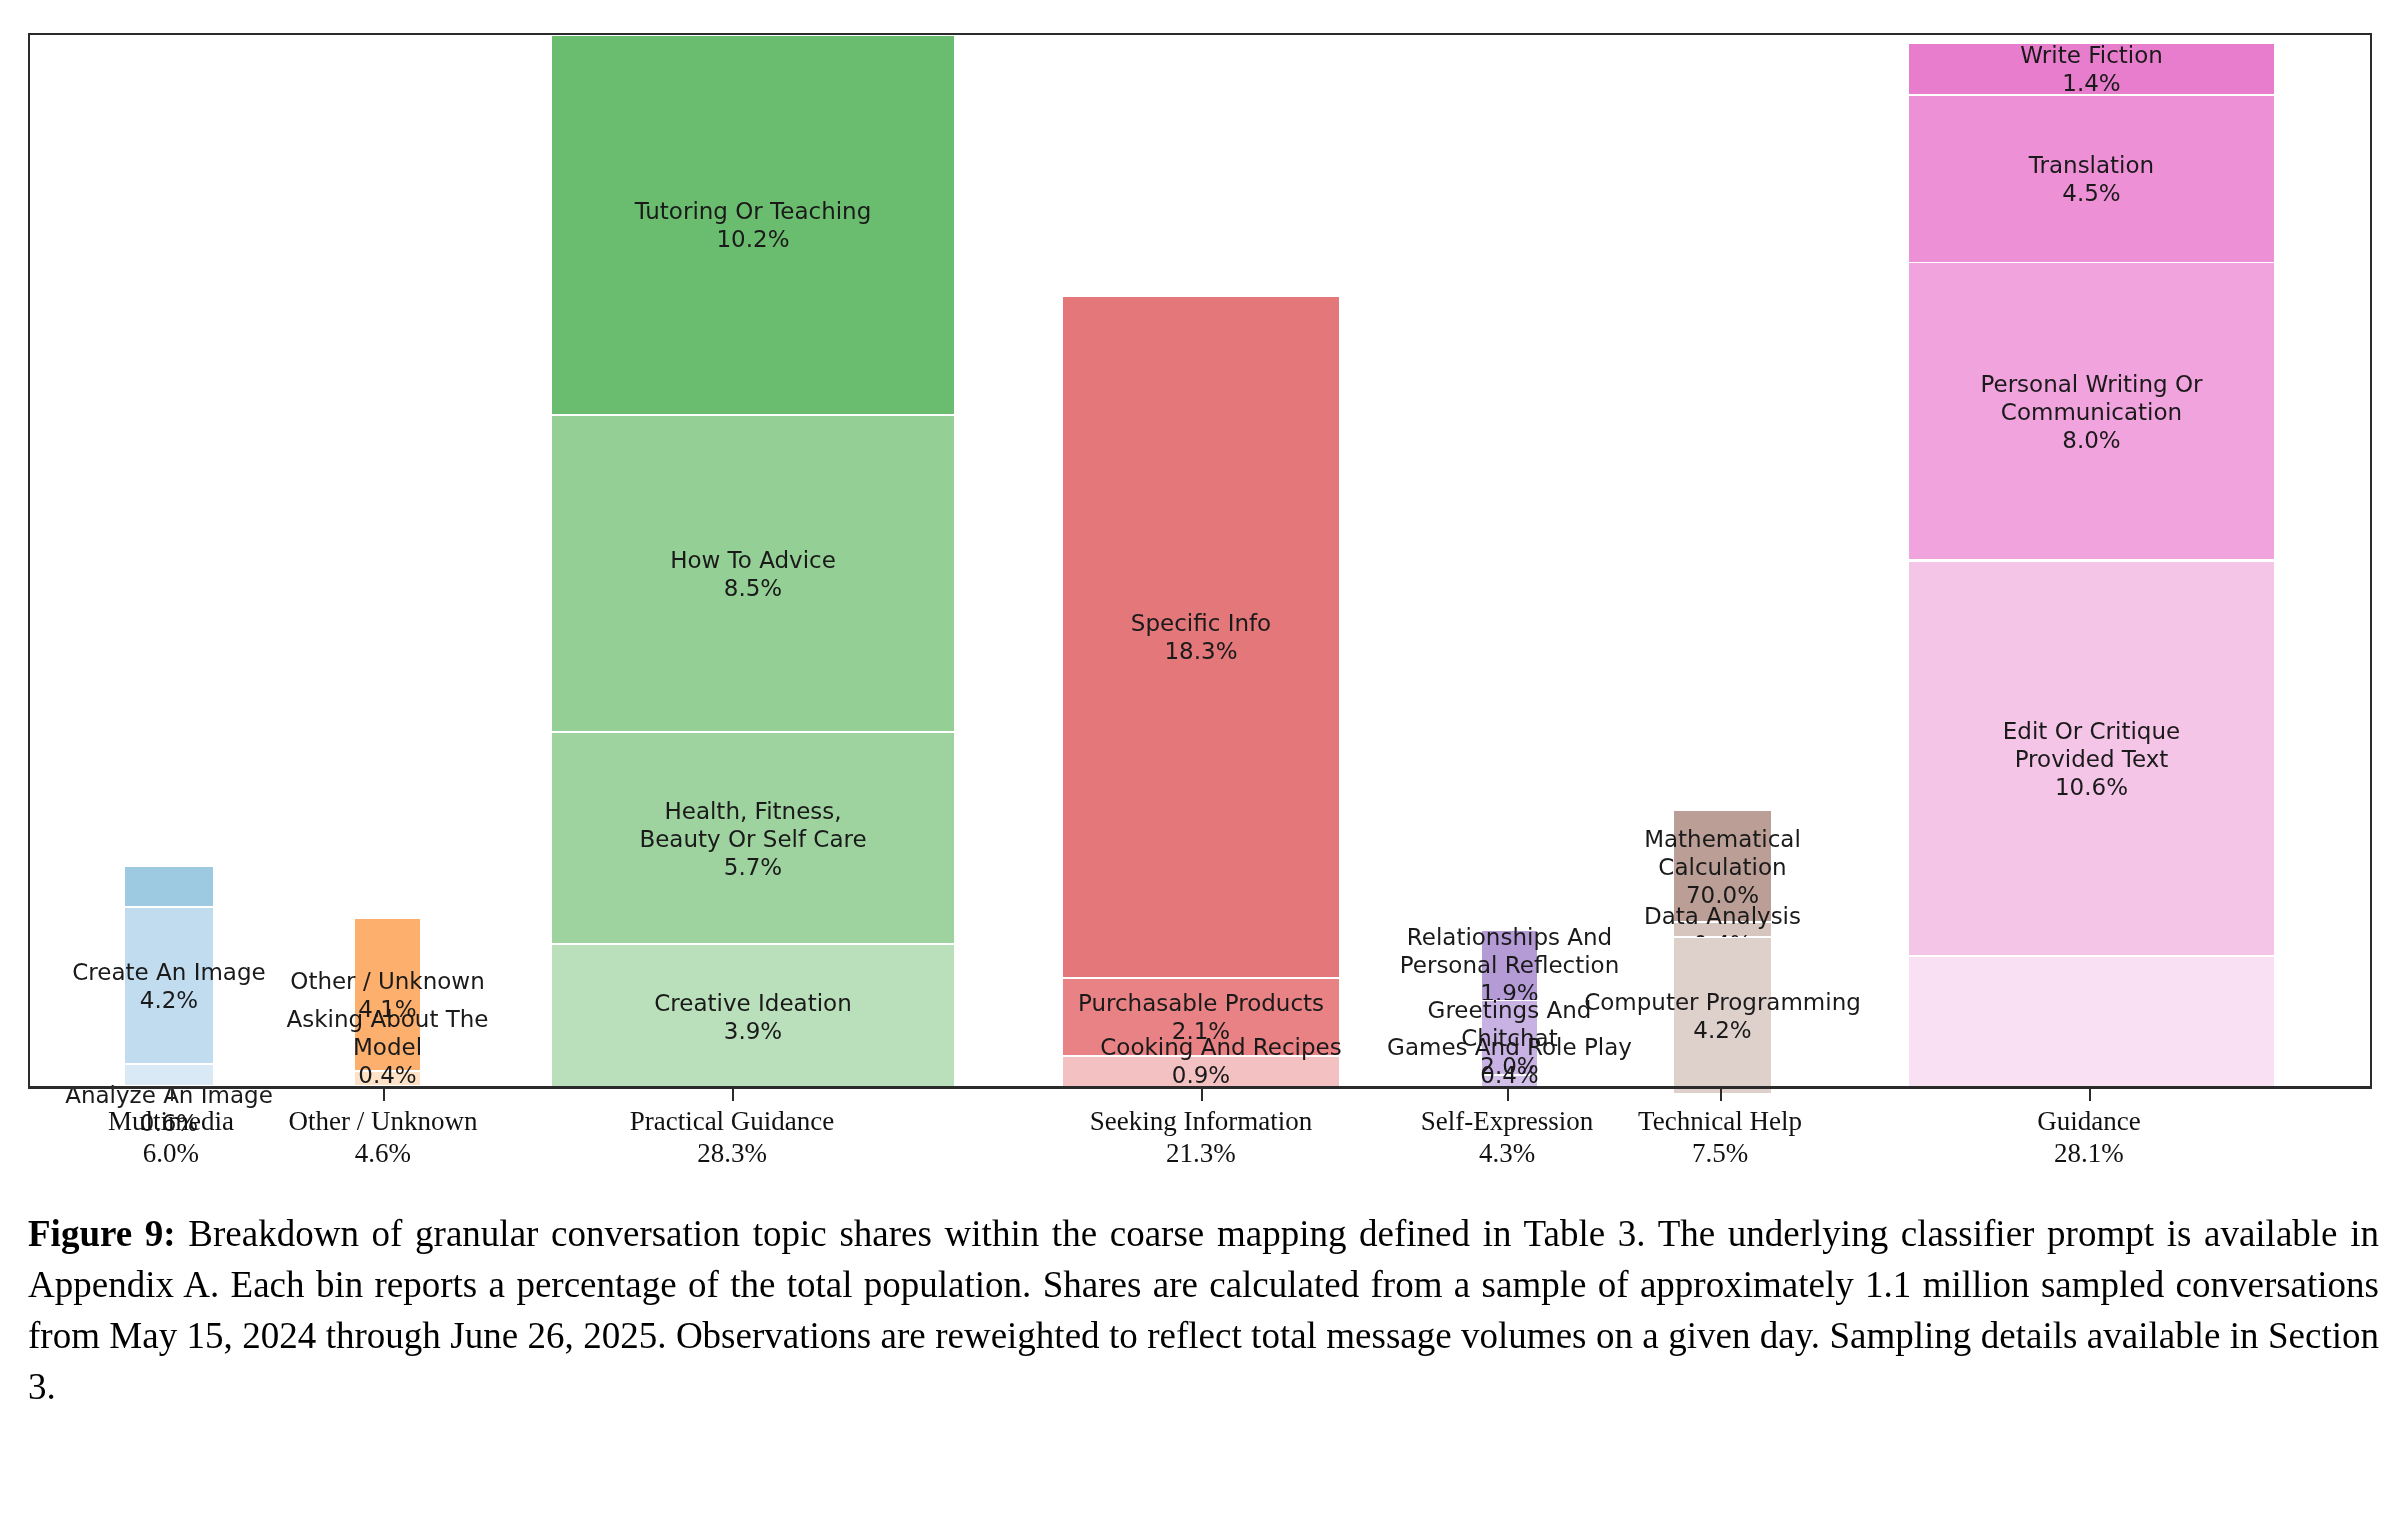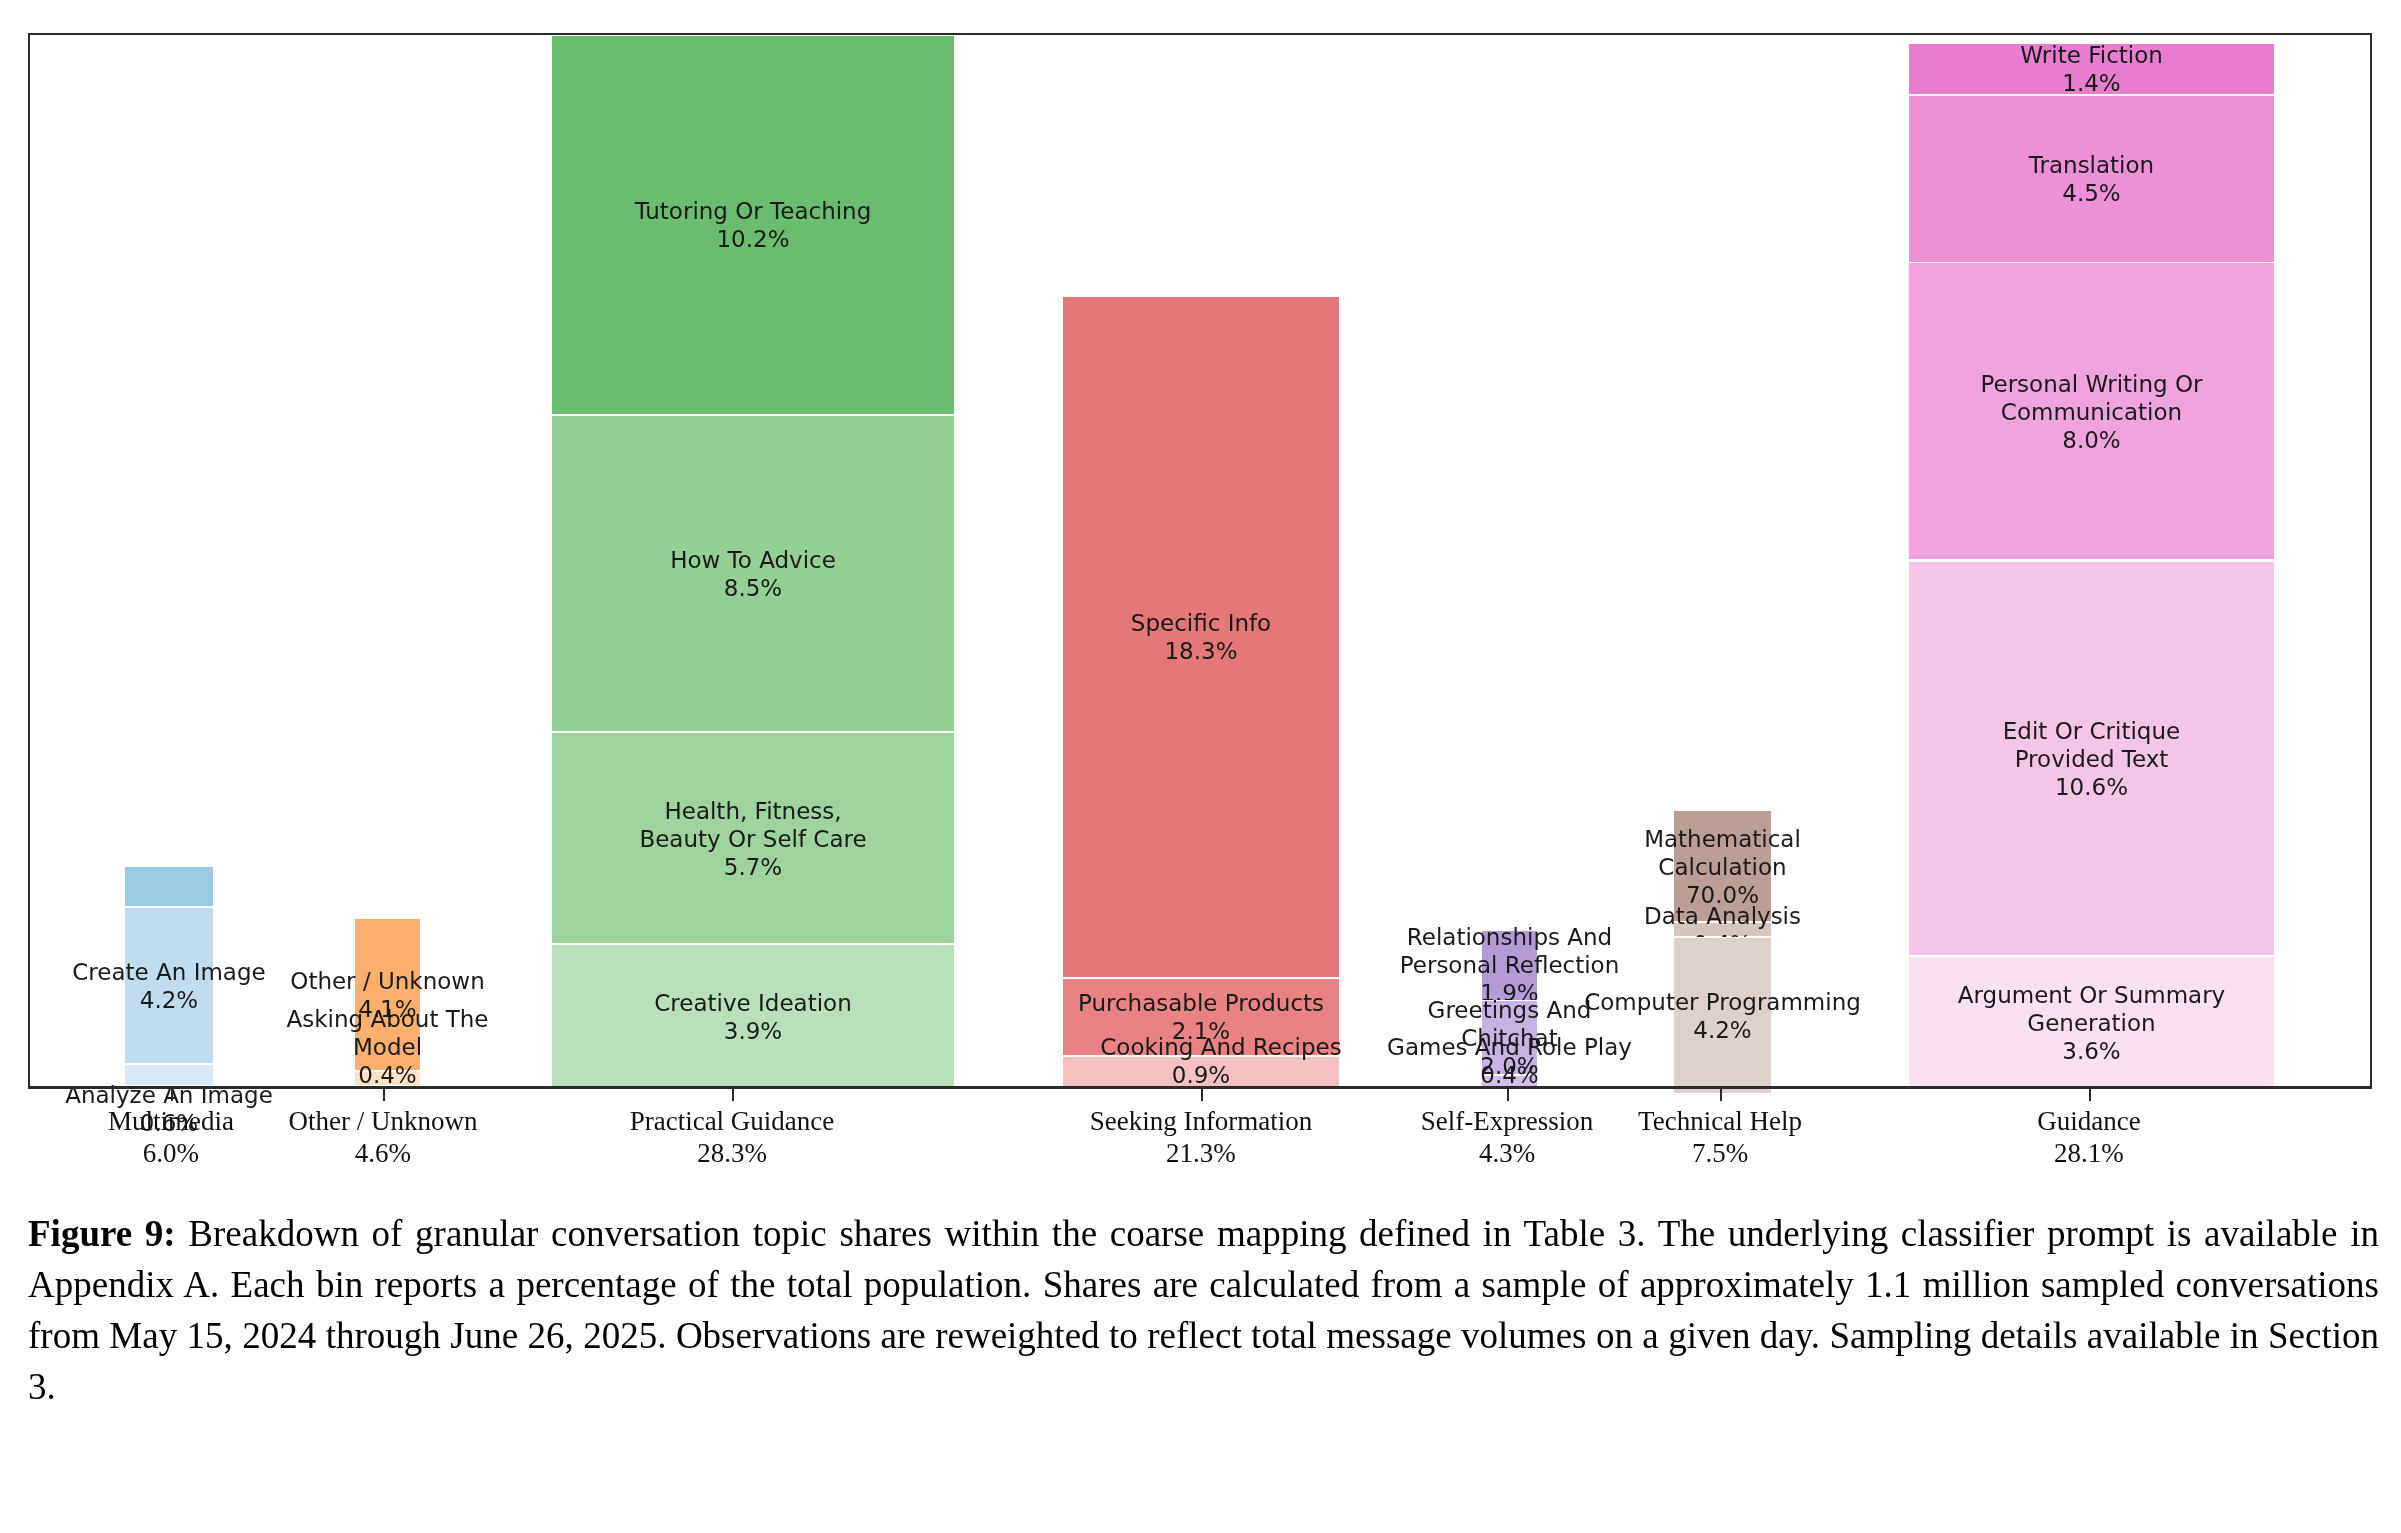--- a/index.html
+++ b/index.html
@@ -244,25 +244,20 @@
             <span style="display: block;">Communication</span>
             <span class="seg-pct">8.0%</span>
           </div>
           <div class="mosaic-segment" style="top: 526px; height: 395px; background: rgb(245, 197, 232);"></div>
           <div class="segment-label" style="top: 682px;">
             <span style="display: block;">Edit Or Critique</span>
             <span style="display: block;">Provided Text</span>
             <span class="seg-pct">10.6%</span>
           </div>
           <div class="mosaic-segment" style="top: 921px; height: 134px; background: rgb(250, 224, 243);"></div>
-          <div class="segment-label" style="top: 946px;">
-            <span style="display: block;">Argument Or Summary</span>
-            <span style="display: block;">Generation</span>
-            <span class="seg-pct">3.6%</span>
-          </div>
         </div>
       </div>
   </div>
 
   <div id="x-axis-line"></div>
   <div id="x-axis-ticks">
       <div class="x-tick" style="left: 171px;"></div>
       <div class="x-tick" style="left: 383px;"></div>
       <div class="x-tick" style="left: 732px;"></div>
       <div class="x-tick" style="left: 1201px;"></div>

